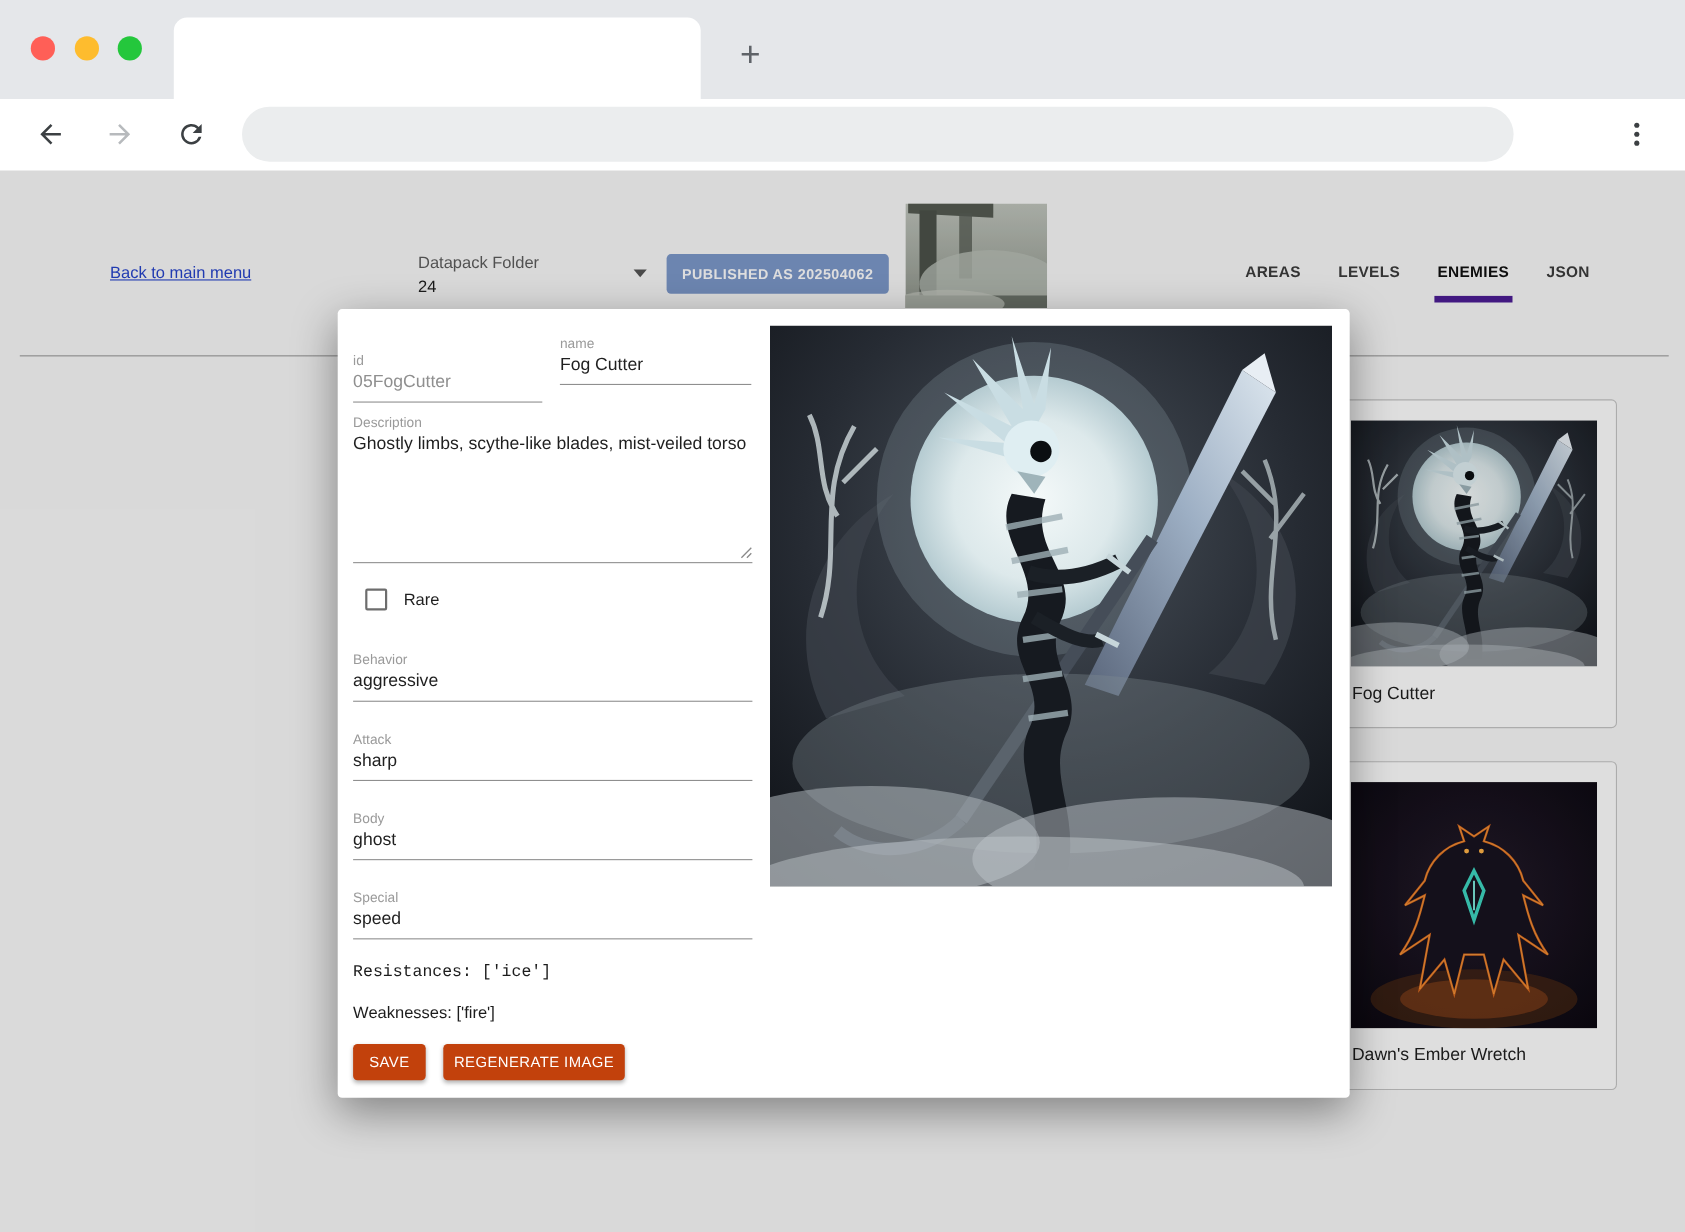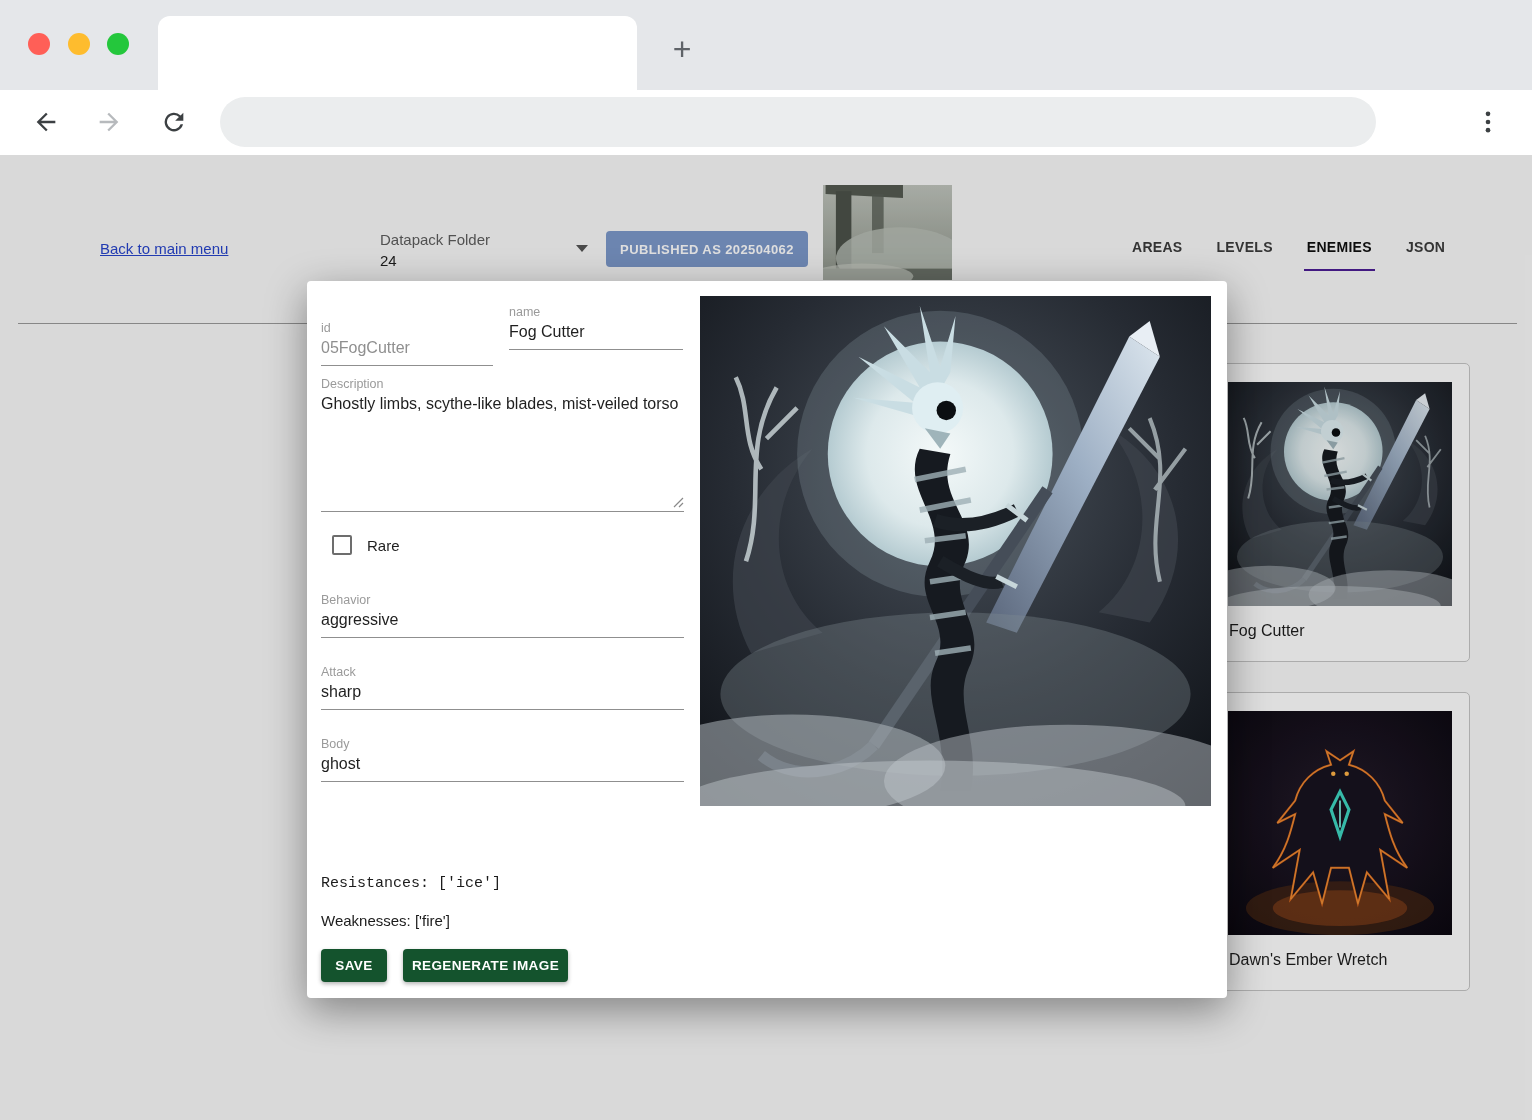--- a/index.html
+++ b/index.html
@@ -50,21 +50,21 @@
     font-size:13px; font-weight:700; letter-spacing:0.4px;
     display:flex; align-items:center; justify-content:center;
     font-family:"Liberation Sans", sans-serif;
   }
 
   .header-thumb { position:absolute; left:823px; top:30px; width:129px; height:95px; z-index:1; }
   .header-thumb svg { width:100%; height:100%; display:block; }
 
   .tabs { position:absolute; left:1129px; top:80px; display:flex; gap:28px; z-index:1; }
   .tab-item { font-size:14px; font-weight:700; letter-spacing:0.3px; color:#3c3c3c; padding:4px 3px 14px 3px; cursor:pointer; }
-  .tab-item.active { color:#101010; border-bottom:2px solid #4c1d95; }
+  .tab-item.active { color:#101010; border-bottom:6px solid #4c1d95; }
 
   .divider { position:absolute; left:18px; top:168px; width:1499px; height:1px; background:#9c9c9c; z-index:1; }
 
   
   .card { position:absolute; width:262px; height:299px; background:#fff; border:1px solid #c6c6c6; border-radius:5px; z-index:1; }
   .card .art { position:absolute; left:19px; top:18px; width:224px; height:224px; }
   .card .art svg { width:100%; height:100%; display:block; }
   .card .ctitle { position:absolute; left:20px; top:258px; font-size:16px; color:#1e1e1e; }
   .card.c1 { left:40px; top:208px; }
   .card.c2 { left:40px; top:537px; }
@@ -94,21 +94,21 @@
   .f-attack   { left:14px; top:384px; width:363px; }
   .f-body     { left:14px; top:456px; width:363px; }
   .f-special  { left:14px; top:528px; width:363px; }
 
   .stat-line { position:absolute; left:14px; font-size:15px; color:#1c1c1c; }
   .resist { top:594px;font-family:Liberation Mono, monospace; }
   .weak   { top:631px; }
 
   .mbtn {
     position:absolute; top:668px; height:33px; border:none; border-radius:4px;
-    background:#14532d; color:#fff; font-size:13.5px; font-weight:700; letter-spacing:0.4px;
+    background:#c2410c; color:#fff; font-size:13.5px; font-weight:400; letter-spacing:0.4px;
     box-shadow:0 2px 4px rgba(0,0,0,0.3); cursor:pointer;
     display:flex; align-items:center; justify-content:center;
     font-family:"Liberation Sans", sans-serif;
   }
   .save-btn  { left:14px; width:66px; }
   .regen-btn { left:96px; width:165px; }
 
   .modal-art { position:absolute; left:393px; top:15px; width:511px; height:510px; }
   .modal-art svg { width:100%; height:100%; display:block; }
 
@@ -358,20 +358,24 @@
       <div class="field f-attack">
         <div class="flabel">Attack</div>
         <div class="fvalue">sharp</div>
       </div>
 
       <div class="field f-body">
         <div class="flabel">Body</div>
         <div class="fvalue">ghost</div>
       </div>
 
+      <div class="field f-special">
+        <div class="flabel">Special</div>
+        <div class="fvalue">speed</div>
+      </div>
 
       <div class="stat-line resist">Resistances: ['ice']</div>
       <div class="stat-line weak">Weaknesses: ['fire']</div>
 
       <button class="mbtn save-btn">SAVE</button>
       <button class="mbtn regen-btn">REGENERATE IMAGE</button>
 
       <div class="modal-art">
         <svg>
             <use href="#art-fog"></use>

